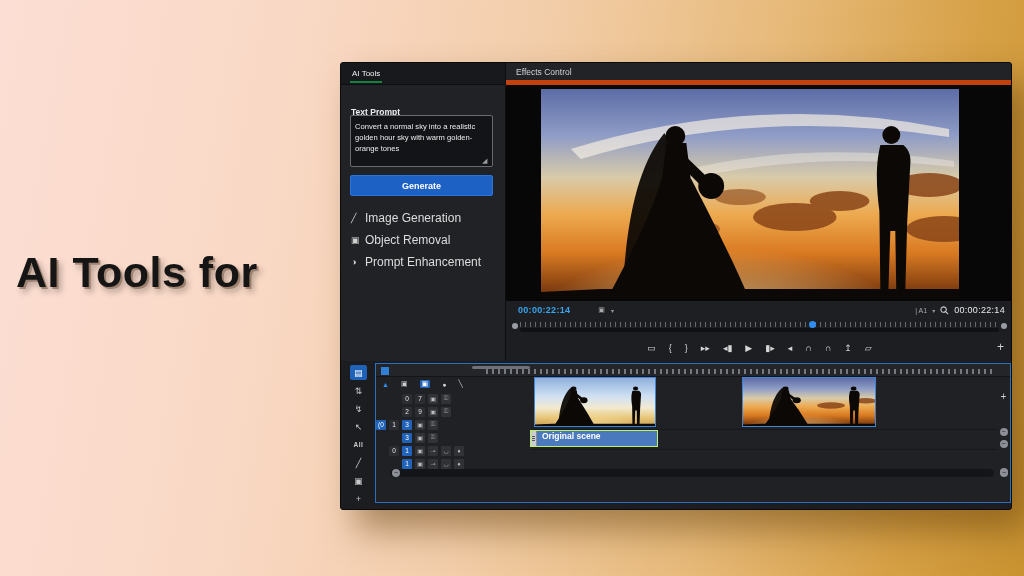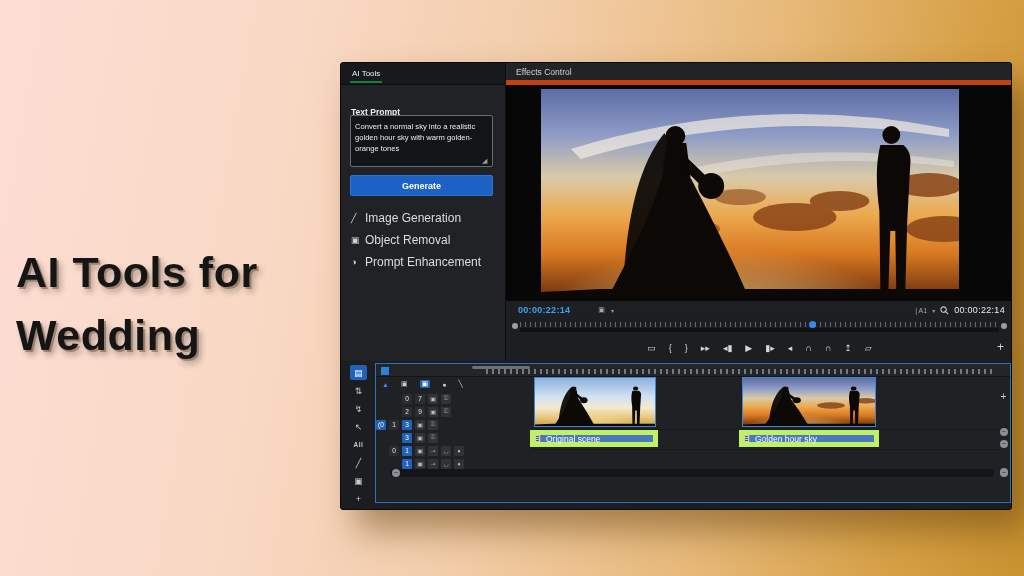--- a/index.html
+++ b/index.html
@@ -97,42 +97,41 @@
     display:flex; align-items:center; justify-content:center; border-radius:1px; padding:0 1px; cursor:pointer; }
   .badge.on { background:#1f62b8; color:#fff; }
   .ibox { width:10px; height:10px; background:#303236; border-radius:1px; display:flex; align-items:center;
     justify-content:center; font-size:6px; color:#bdbdbd; cursor:pointer; }
   .sp { width:10px; }
 
   .lane-line { position:absolute; left:155px; right:12px; height:1px; background:#17181b; }
 
   .clip { position:absolute; cursor:pointer; }
   .clip .thumb { border:1px solid #3f86d8; }
-  .clip-label { position:absolute; background:#4a79bd; border:5px solid #bef264; display:flex; align-items:center; cursor:pointer; }
+  .clip-label { position:absolute; background:#4a79bd; border:1px solid #bef264; display:flex; align-items:flex-start; cursor:pointer;font-weight:bold; }
   .clip-label .handle { width:6px; height:100%; background:#c9ccd2; border-right:1px solid #8a8d92;
     display:flex; flex-direction:column; justify-content:center; gap:1px; align-items:center; }
   .clip-label .handle i { width:3px; height:1px; background:#55585e; }
   .clip-label .cl-tx { margin-left:5px; font-size:8.5px; color:#fff; }
 
   .vscroll { position:absolute; right:2px; top:14px; width:9px; display:flex; flex-direction:column; align-items:center; gap:4px; }
   .circ { width:8px; height:8px; border-radius:50%; background:#8c9096; color:#1b1d20; font-size:7px;
     display:flex; align-items:center; justify-content:center; cursor:pointer; line-height:0; }
   .vplus { color:#cfcfcf; font-size:10px; cursor:pointer; }
 
   .hscroll { position:absolute; left:14px; right:16px; bottom:5px; height:8px; background:#141518; border-radius:4px; }
   .hs-l { position:absolute; left:2px; top:0; } .hs-r { position:absolute; right:-14px; top:0; }
 </style>
 </head>
 <body>
 
 <div class="stage">
 
   <div class="hero">
     <div>AI Tools for</div>
-    <div>Wedding</div>
   </div>
 
   <div class="app">
 
     <svg width="0" height="0" style="position:absolute">
       <defs>
         <g id="couple" fill="#0c0805">
           <path d="M124 44 C 100 74, 86 122, 82 205 L 114 205 C 112 132, 120 84, 134 62 Z" opacity="0.94"></path>
           <circle cx="135" cy="47" r="10"></circle>
           <path d="M126 54 L146 54 L151 94 L121 94 Z"></path>
@@ -361,28 +360,20 @@
               <rect width="420" height="210" fill="url(#skyGold)"></rect>
               <ellipse cx="195" cy="185" rx="200" ry="95" fill="url(#sunGlow)"></ellipse>
               <g fill="#8a4518" opacity=".85">
                 <ellipse cx="280" cy="120" rx="44" ry="14"></ellipse>
                   <ellipse cx="390" cy="100" rx="36" ry="12"></ellipse>
                 <ellipse cx="150" cy="140" rx="30" ry="10" opacity=".7"></ellipse>
               </g>
               <use href="#couple"></use>
             </svg>
           </div>
-          <div class="clip-label" style="left:363px; top:53px; width:140px; height:17px">
-            <span class="handle">
-                <i></i>
-                <i></i>
-                <i></i>
-              </span>
-            <span class="cl-tx">Golden hour sky</span>
-          </div>
 
           <div class="vscroll">
             <span class="vplus">+</span>
             <span style="height:18px"></span>
             <span class="circ">−</span>
             <span class="circ">−</span>
             <span style="height:12px"></span>
             <span class="circ">−</span>
           </div>
 

